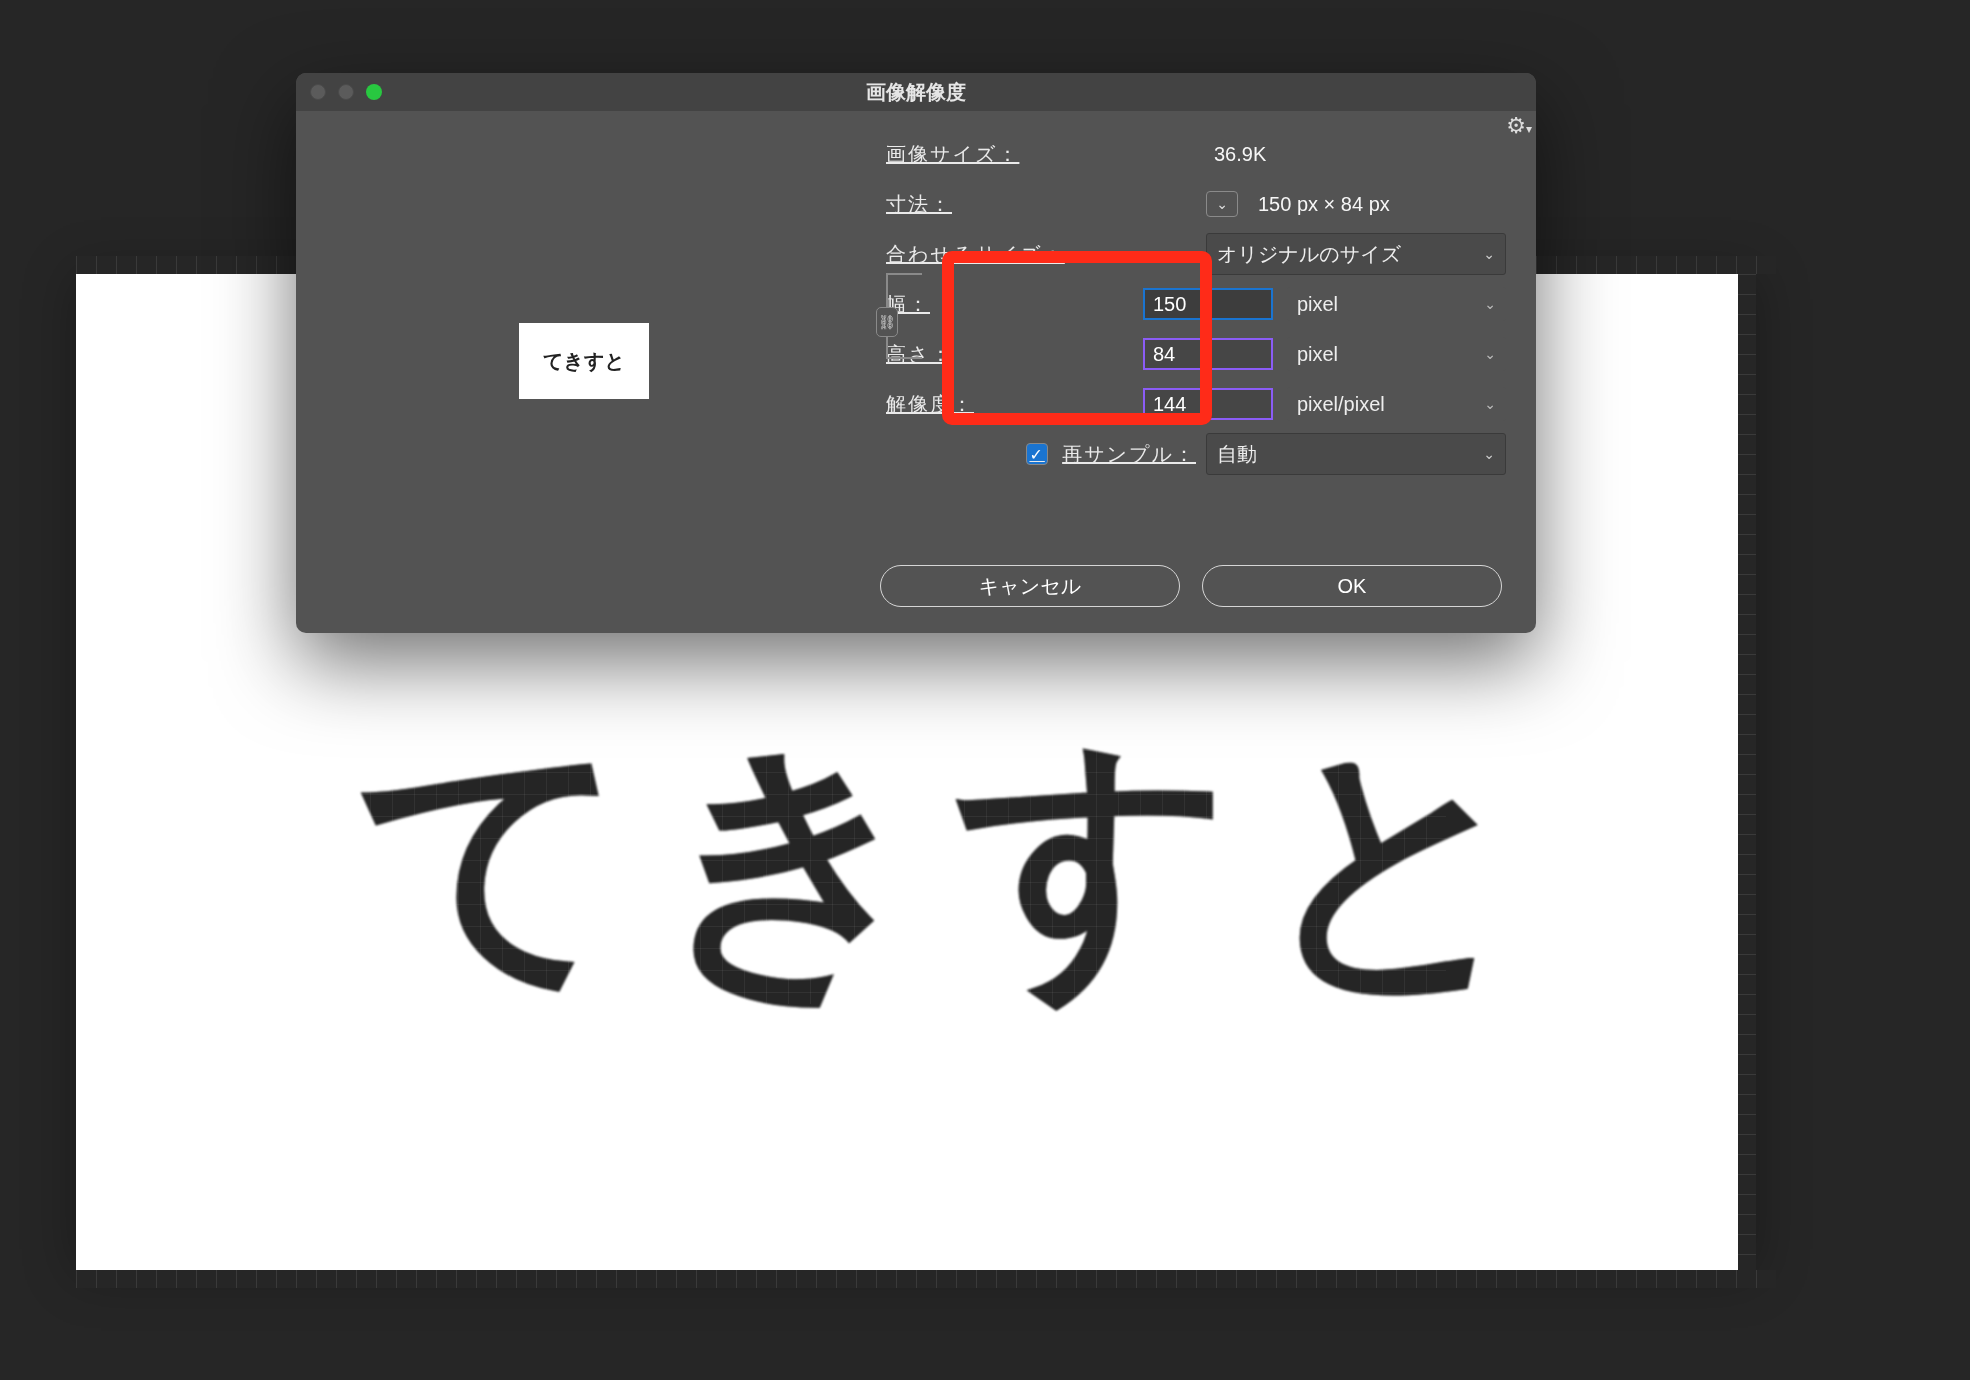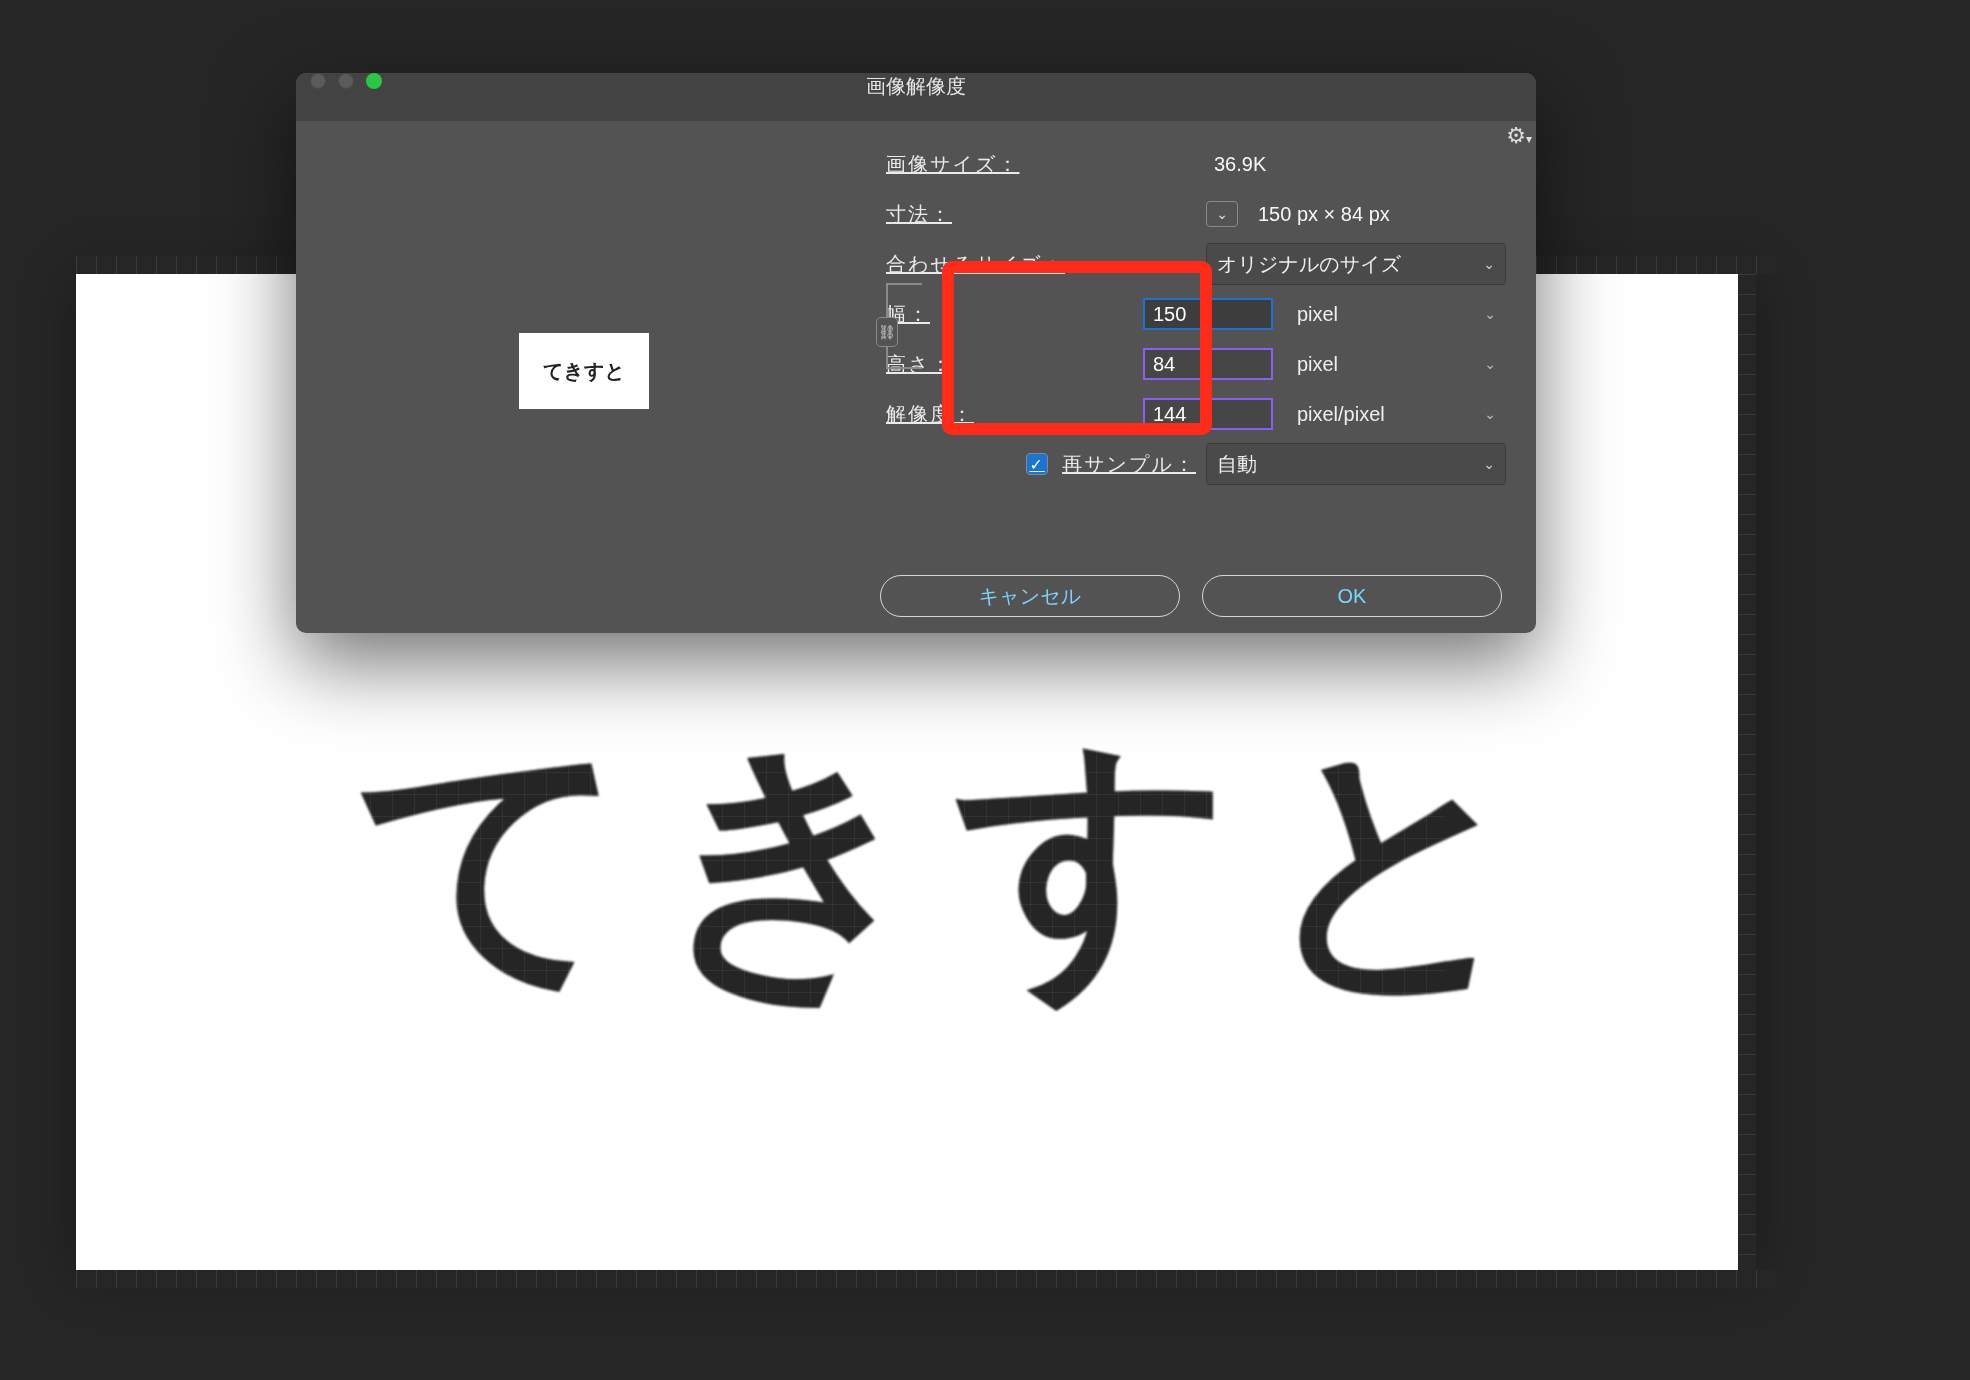--- a/index.html
+++ b/index.html
@@ -63,26 +63,27 @@
     position: absolute;
     top: 73px; left: 296px;
     width: 1240px; height: 560px;
     background: #535353;
     border-radius: 10px;
     box-shadow: 0 30px 80px rgba(0,0,0,0.55);
     color: #f0f0f0;
     font-size: 20px;
   }
   .titlebar {
-    height: 48px;
+    height: 38px;
     background: #434343;
     border-radius: 10px 10px 0 0;
     display: flex;
-    align-items: flex-start;
+    align-items: center;
     position: relative;
+    font-weight: bold;
   }
   .traffic { position: absolute; left: 14px; display: flex; gap: 12px; }
   .traffic span.dot {
     width: 16px; height: 16px; border-radius: 50%; display: inline-block;
   }
   .dot-close { background: #5b5b5b; border:1px solid #4a4a4a; }
   .dot-min   { background: #5b5b5b; border:1px solid #4a4a4a; }
   .dot-max   { background: #28c840; }
   .title { margin: 0 auto; color: #e6e6e6; font-size: 20px; }
 
@@ -187,21 +188,21 @@
     color:#fff; font-size:16px; margin-right: 8px;
   }
 
   .footer {
     position:absolute; bottom: 26px; right: 34px;
     display:flex; gap: 22px;
   }
   .btn {
     width: 300px; height: 42px;
     border: 1.5px solid #d6d6d6; border-radius: 22px;
-    background: transparent; color:#7dd3fc;
+    background: transparent; color:#ffffff;
     font-size: 20px;
     display:flex; align-items:center; justify-content:center;
     cursor:pointer;
   }
 
 </style>
 </head>
 <body>
 
 <div class="canvas-bg">

